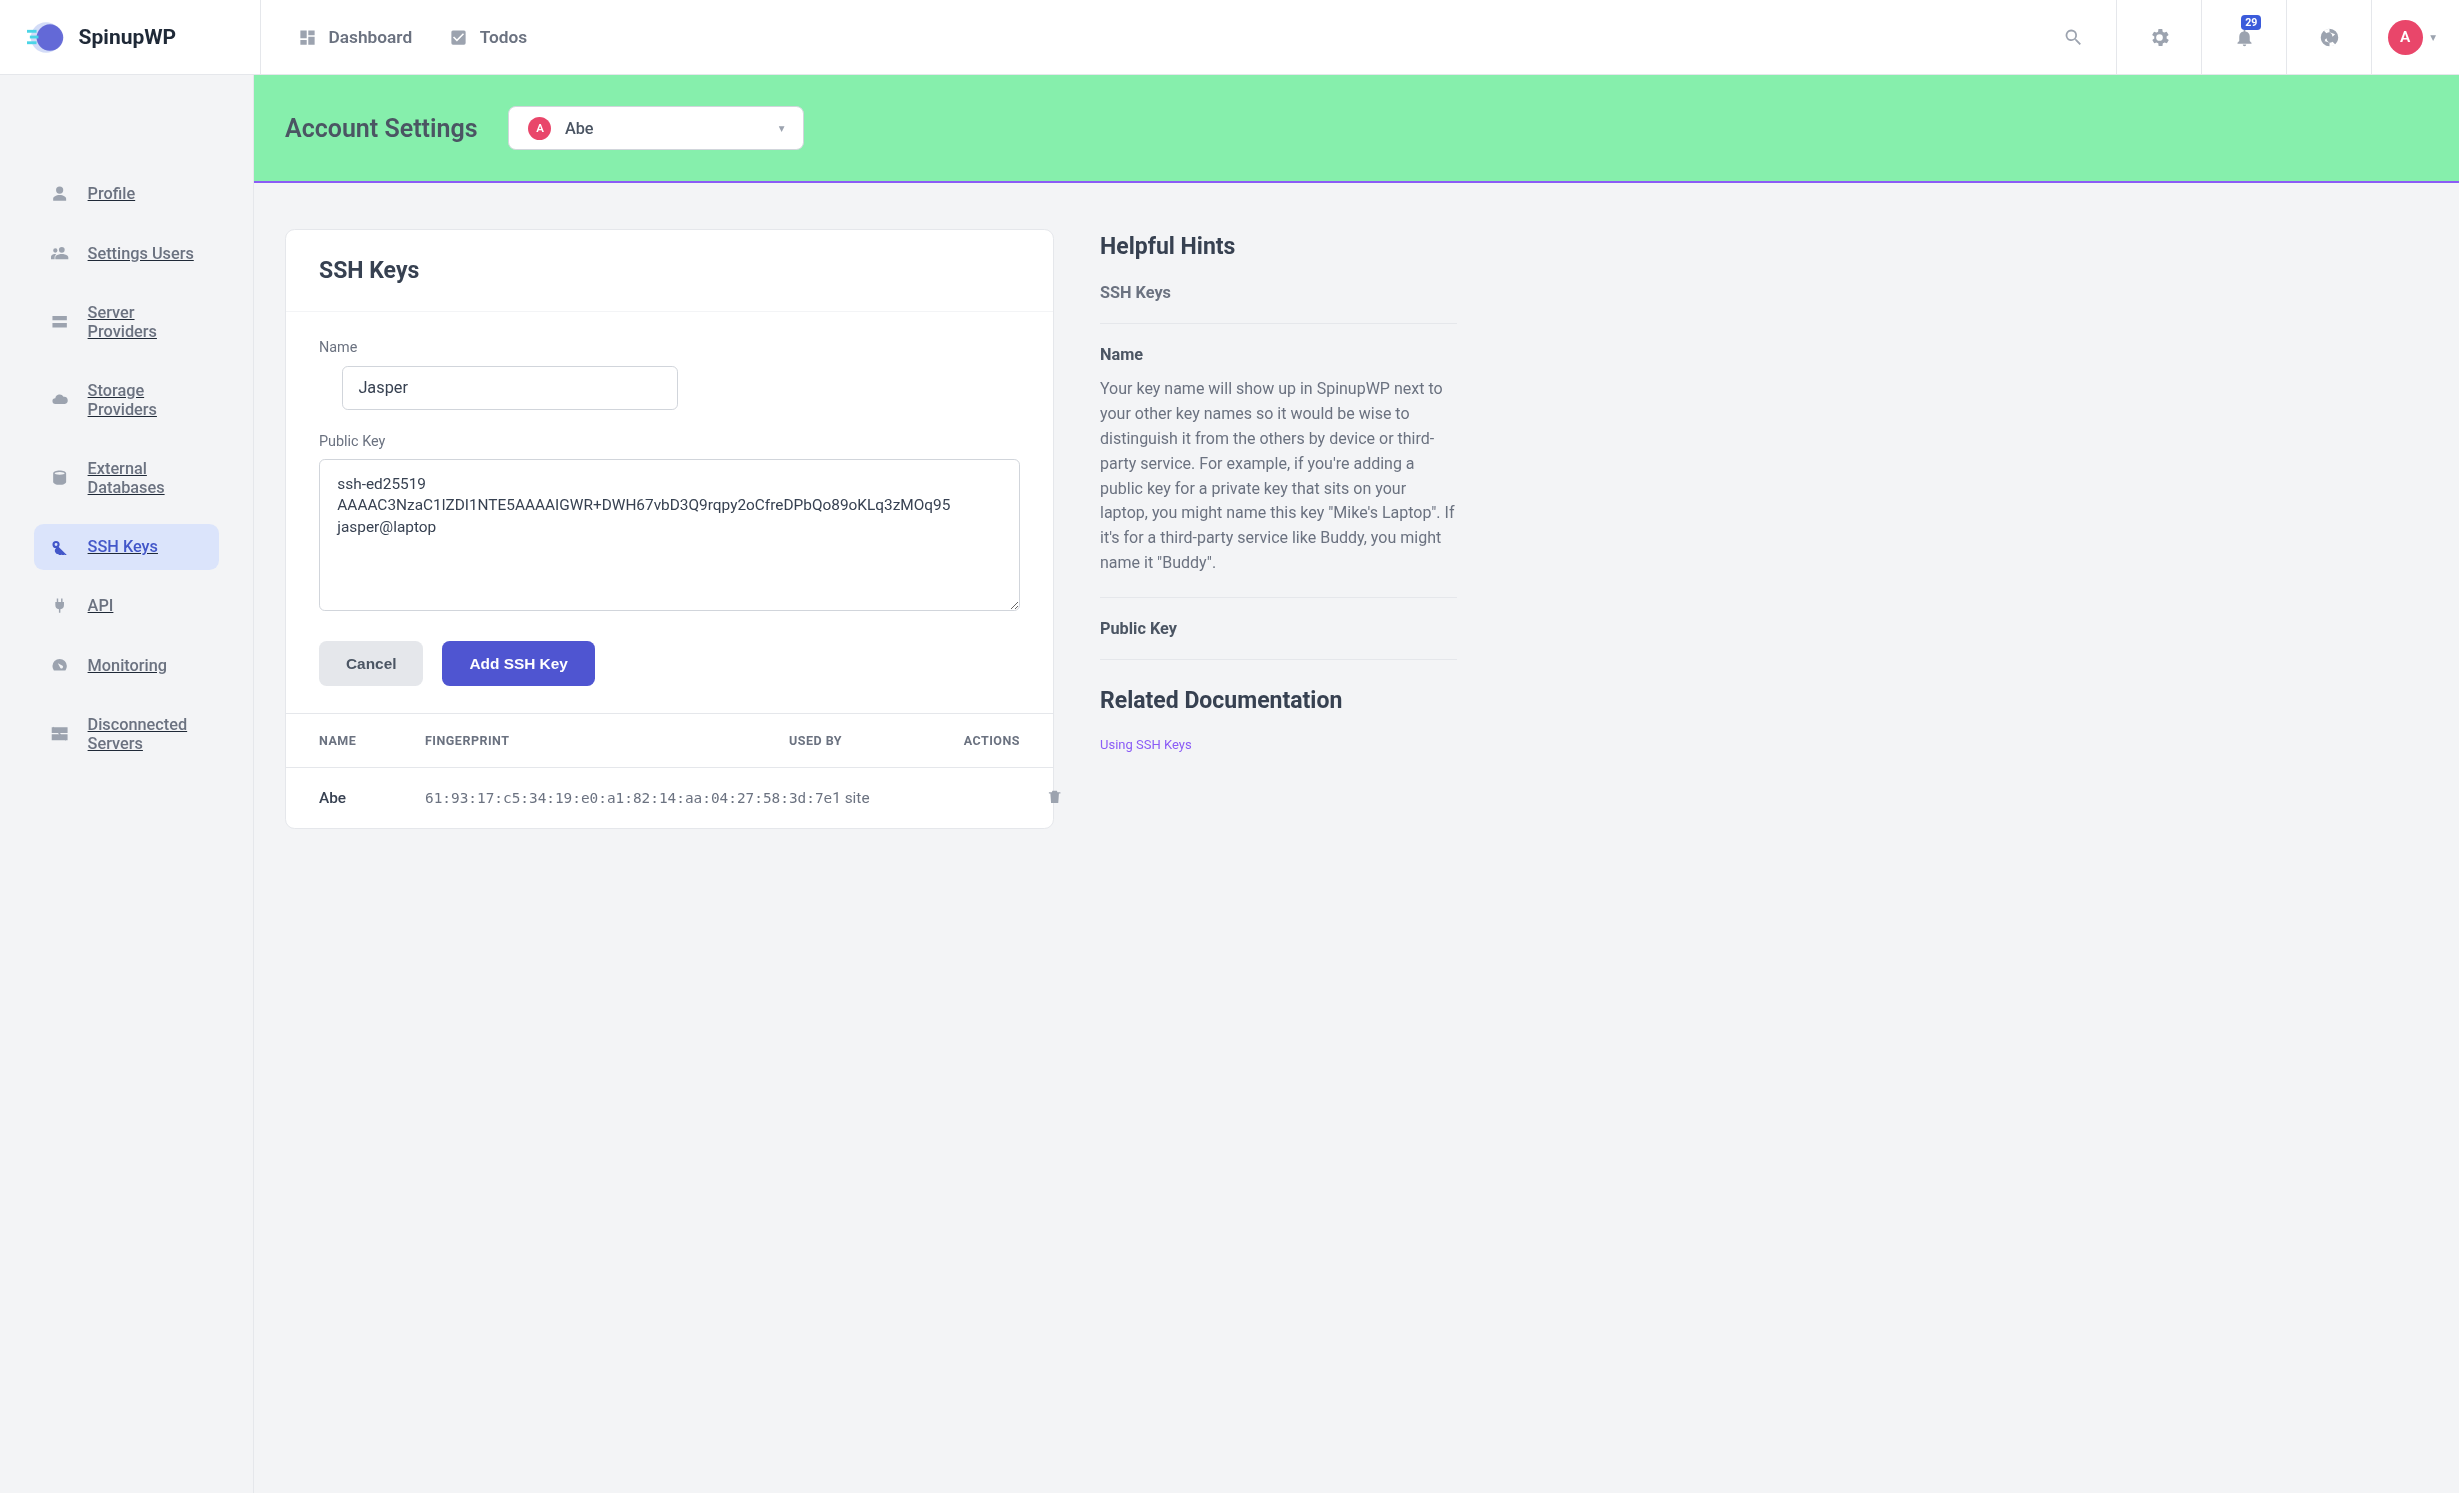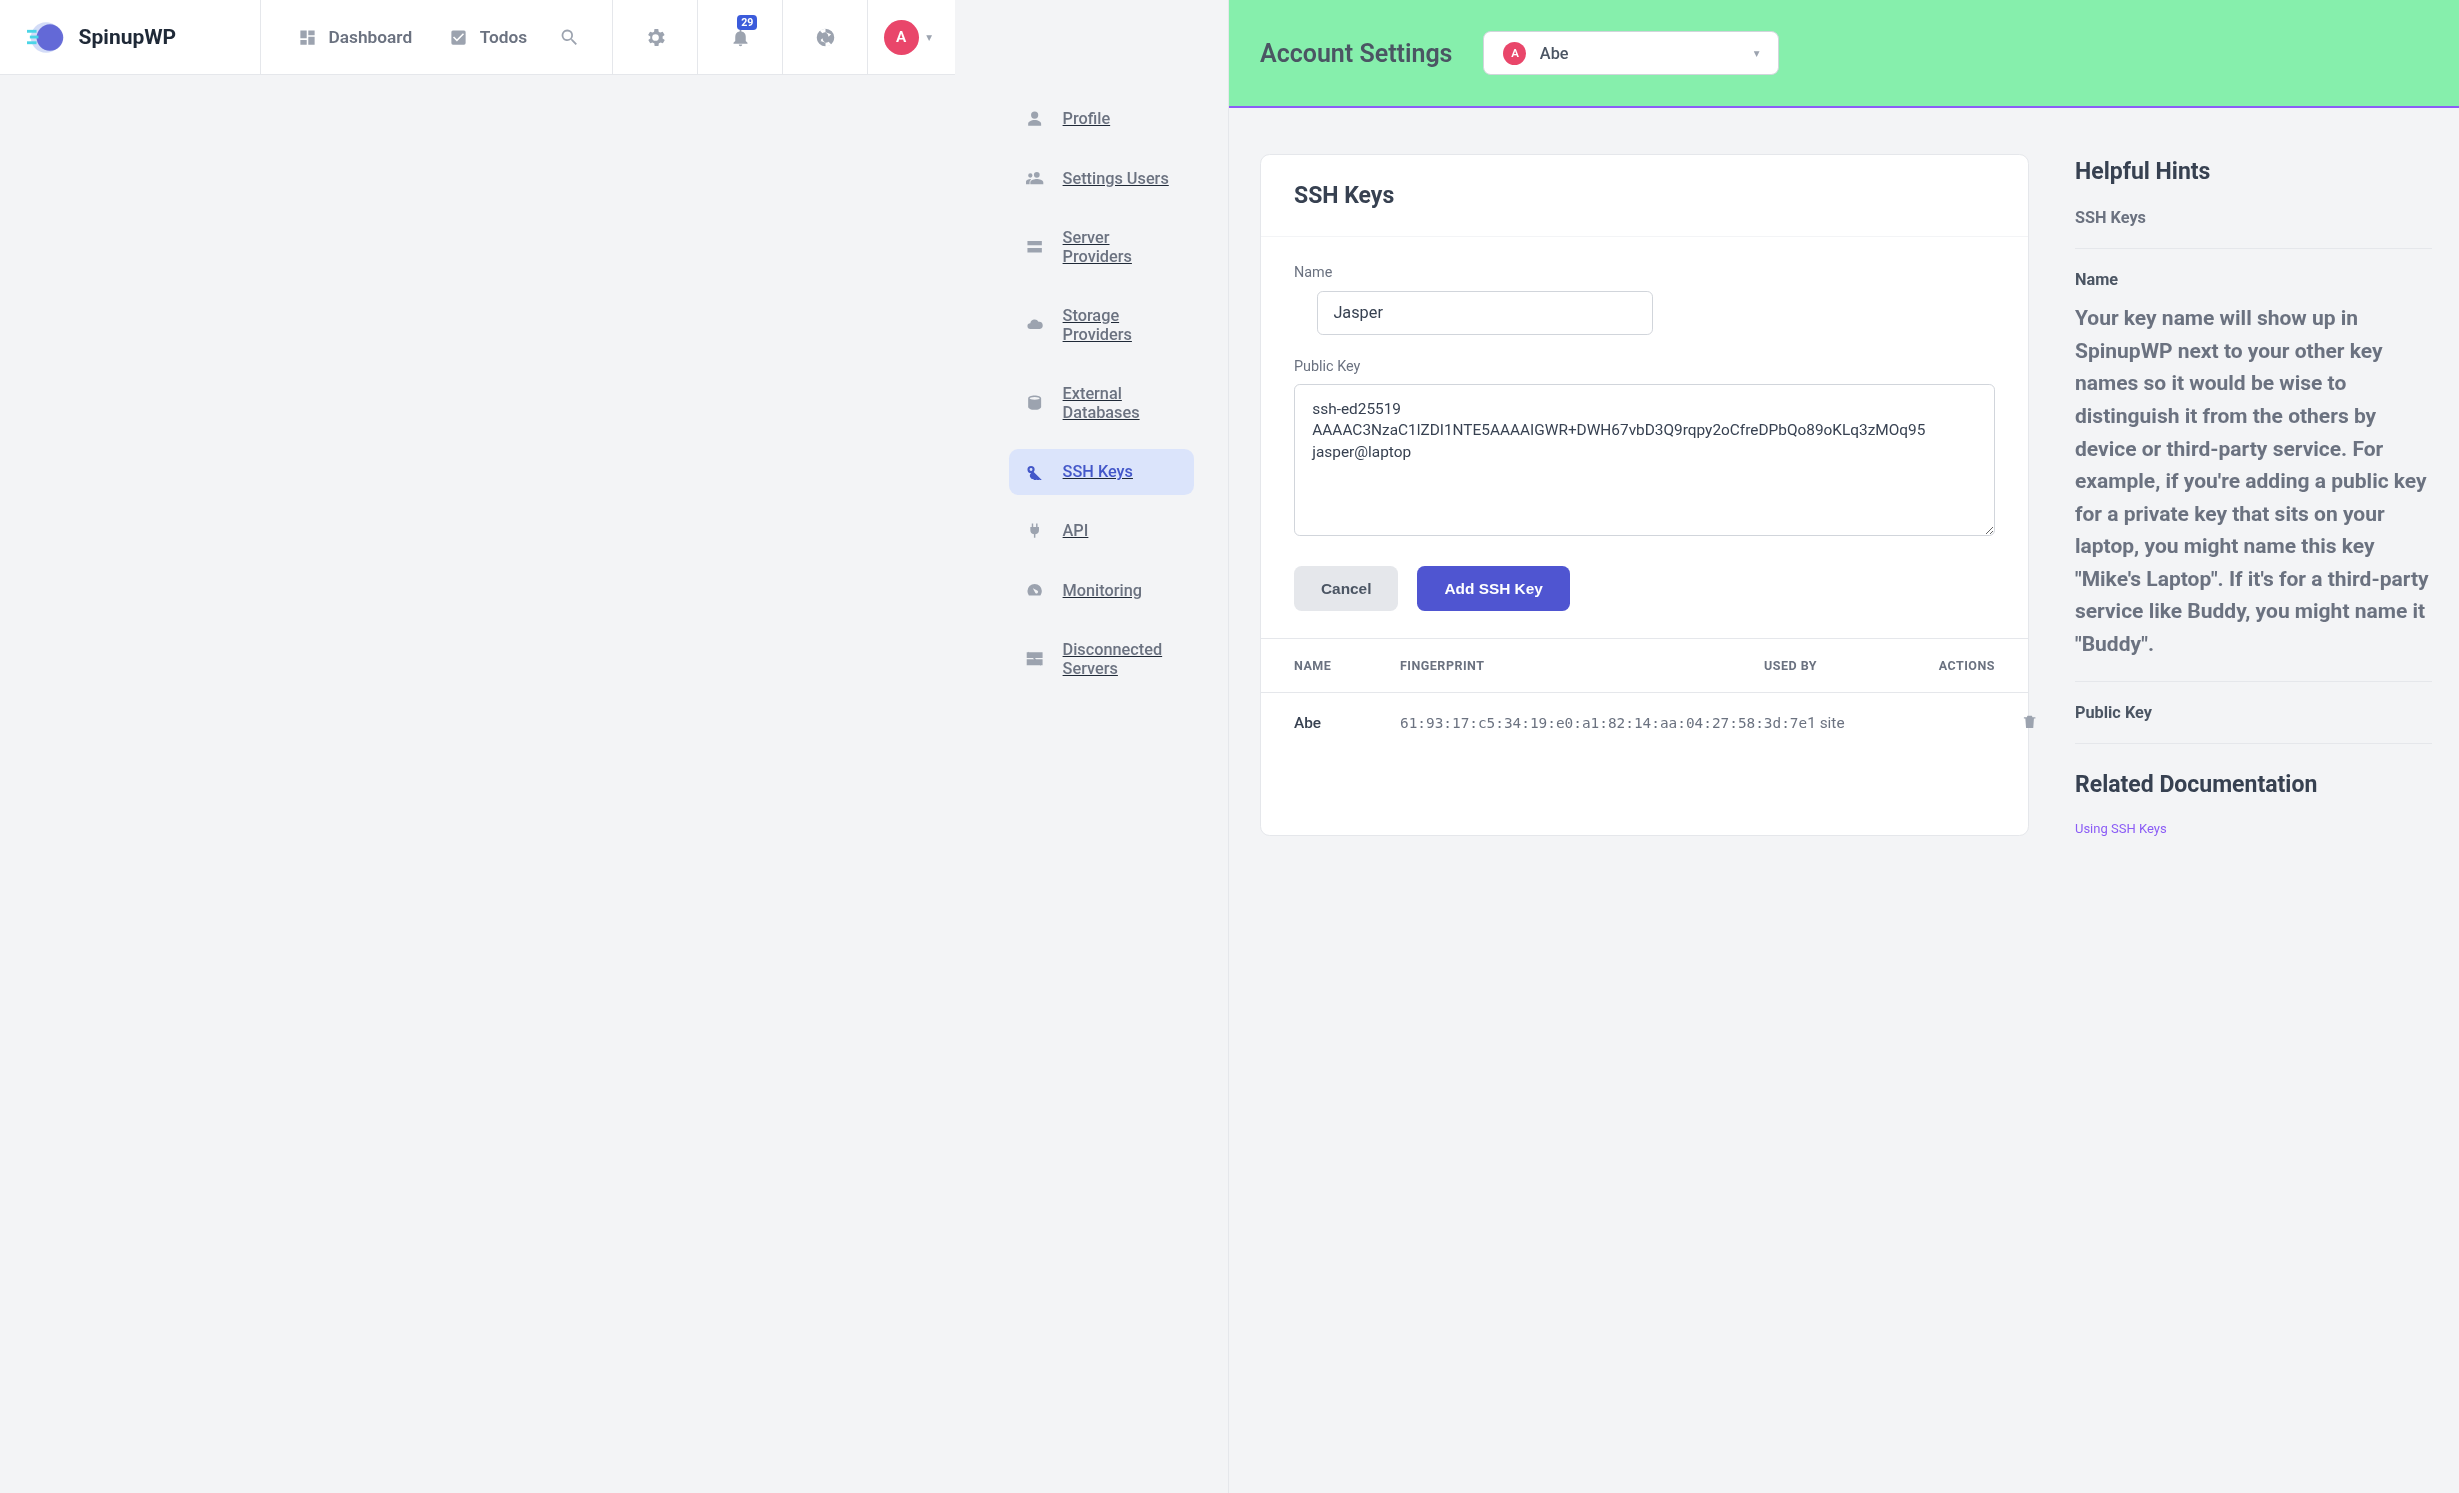--- a/index.html
+++ b/index.html
@@ -2,21 +2,21 @@
 <html><head>
 <meta charset="utf-8">
 <style>
 * { box-sizing: border-box; margin: 0; padding: 0; }
 body {
   font-family: -apple-system, BlinkMacSystemFont, "Segoe UI", Roboto, Helvetica, Arial, sans-serif;
   background: #f3f4f6;
   color: #1f2937;
   font-size: 13.4px;
 }
-.app { display: flex; flex-direction: row; min-height: 100vh; gap: 20px; }
+.app { display: flex; flex-direction: column; min-height: 100vh; }
 
 
 .header {
   height: 75px;
   background: #fff;
   border-bottom: 1px solid #e5e7eb;
   display: flex;
   align-items: center;
 }
 .logo-wrap {
@@ -161,21 +161,21 @@
 .td-actions { text-align: right; }
 .trash-btn { cursor: pointer; color: #9ca3af; display: inline-flex; }
 .trash-btn svg { fill: #9ca3af; width: 17.3px; height: 19px; }
 
 
 .hints { width: 357px; padding-top: 3.8px; }
 .hints h2 { font-size: 23px; font-weight: 700; color: #374151; margin-bottom: 23px; }
 .hints .sub { font-size: 16.3px; font-weight: 700; color: #6b7280; margin-bottom: 21px; }
 .hints hr { border: none; border-top: 1px solid #e5e7eb; margin: 21px 0; }
 .hints h3 { font-size: 16.3px; font-weight: 700; color: #4b5563; margin-bottom: 13.4px; }
-.hints p { font-size: 21px; color: #6b7280; line-height: 1.55; font-weight: bold; }
+.hints p { font-size: 16px; color: #6b7280; line-height: 1.55; }
 .hints .link { color: #8b5cf6; font-weight: 400; font-size: 13px; cursor: pointer; }
 </style>
 </head>
 <body>
 
 <div class="app">
   <div class="header">
     <div class="logo-wrap">
       <div class="logo">
         <svg class="logo-mark" viewBox="0 0 44 32">

